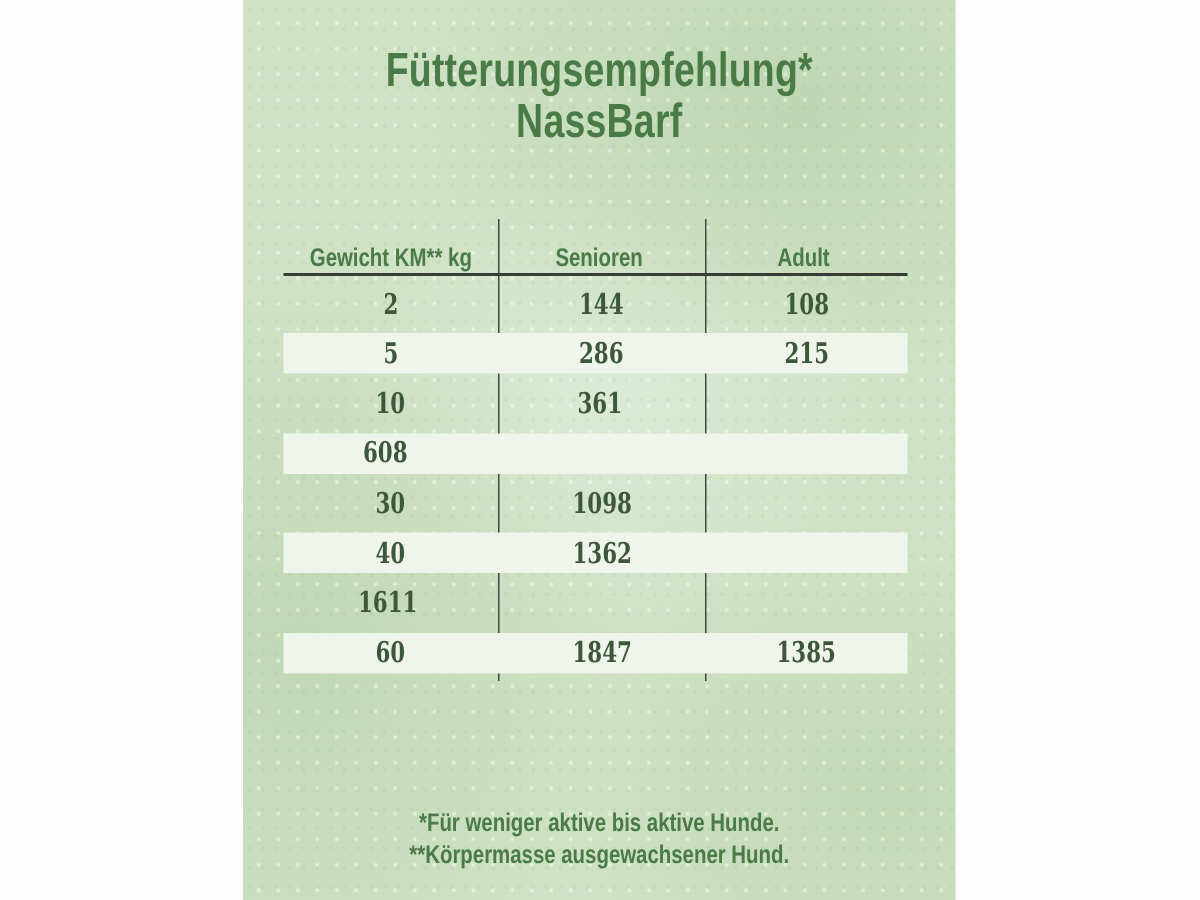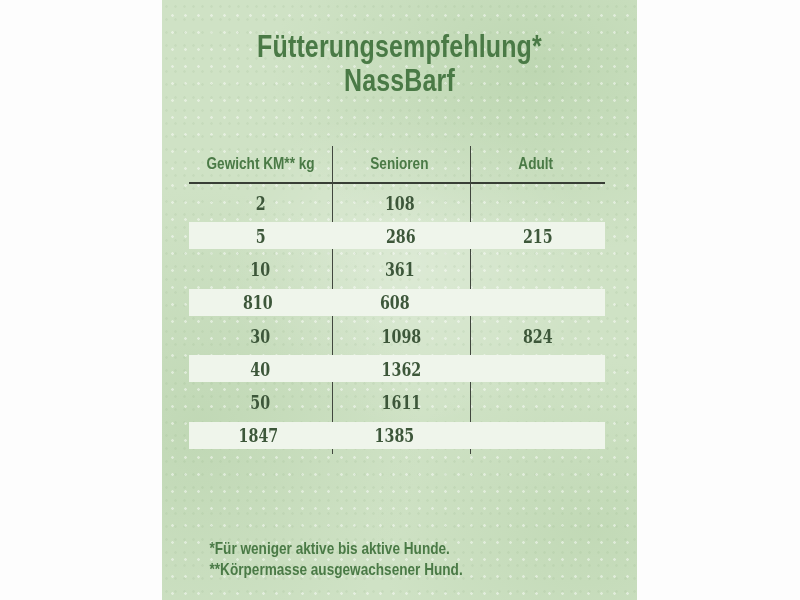--- a/index.html
+++ b/index.html
@@ -29,41 +29,41 @@
     color:var(--ink-green); font-weight:bold; font-size:32px; line-height:34px;
     letter-spacing:.2px;
   }
   .title .tline{ transform:scaleX(.78); }
 
   .table{ position:absolute; left:27px; top:146px; width:416px; height:308px; }
   .vline{ position:absolute; top:0; bottom:0; width:1px; background:var(--line); }
   .vline.v1{ left:143px; } .vline.v2{ left:281px; }
 
   .thead{
-    display:flex; height:38px; align-items:center;
+    display:flex; height:38px; align-items:flex-end;
     border-bottom:2px solid var(--rule);
     color:var(--ink-green); font-weight:bold; font-size:17px;
   }
   .cell{ text-align:center; }
   .c1{ width:143px; } .c2{ width:138px; } .c3{ width:135px; }
   .cell > span{ display:inline-block; transform:scaleX(.8); white-space:nowrap; }
 
   .tbody{ position:absolute; left:0; top:40px; width:416px; }
   .row{
     display:flex; height:33.25px; align-items:center;
     font-family:"DejaVu Serif",serif; font-weight:bold;
     font-size:19px; color:var(--ink-dark);
   }
   .row.striped{
     background:linear-gradient(var(--stripe),var(--stripe)) center / 100% 27px no-repeat;
   }
   .row .cell > span{ transform:scaleX(.75); }
 
   .footnotes{
-    position:absolute; left:0; right:0; top:538px; text-align:left;
+    position:absolute; left:0; right:0; top:538px; text-align:center;
     color:var(--ink-green); font-weight:bold; font-size:17px; line-height:21px;
   }
   .footnotes .fline{ transform:scaleX(.8); }
 </style>
 </head>
 <body>
 
 <div class="paper">
 
   <div class="title">
@@ -77,49 +77,48 @@
 
     <div class="thead">
       <div class="cell c1"><span>Gewicht KM** kg</span></div>
       <div class="cell c3"><span>Senioren</span></div>
       <div class="cell c2"><span>Adult</span></div>
     </div>
 
     <div class="tbody">
       <div class="row">
         <div class="cell c1"><span>2</span></div>
+        <div class="cell c2"><span>144</span></div>
         <div class="cell c3"><span>108</span></div>
       </div>
       <div class="row striped">
         <div class="cell c1"><span>5</span></div>
         <div class="cell c2"><span>286</span></div>
         <div class="cell c3"><span>215</span></div>
       </div>
       <div class="row">
         <div class="cell c1"><span>10</span></div>
         <div class="cell c3"><span>361</span></div>
       </div>
       <div class="row striped">
-        <div class="cell c2"><span>810</span></div>
         <div class="cell c3"><span>608</span></div>
       </div>
       <div class="row">
         <div class="cell c1"><span>30</span></div>
         <div class="cell c2"><span>1098</span></div>
-        <div class="cell c3"><span>824</span></div>
       </div>
       <div class="row striped">
         <div class="cell c1"><span>40</span></div>
         <div class="cell c2"><span>1362</span></div>
       </div>
       <div class="row">
-        <div class="cell c1"><span>50</span></div>
         <div class="cell c2"><span>1611</span></div>
       </div>
       <div class="row striped">
+        <div class="cell c1"><span>60</span></div>
         <div class="cell c2"><span>1847</span></div>
         <div class="cell c3"><span>1385</span></div>
       </div>
     </div>
   </div>
 
   <div class="footnotes">
     <div class="fline">*Für weniger aktive bis aktive Hunde.</div>
     <div class="fline">**Körpermasse ausgewachsener Hund.</div>
   </div>

